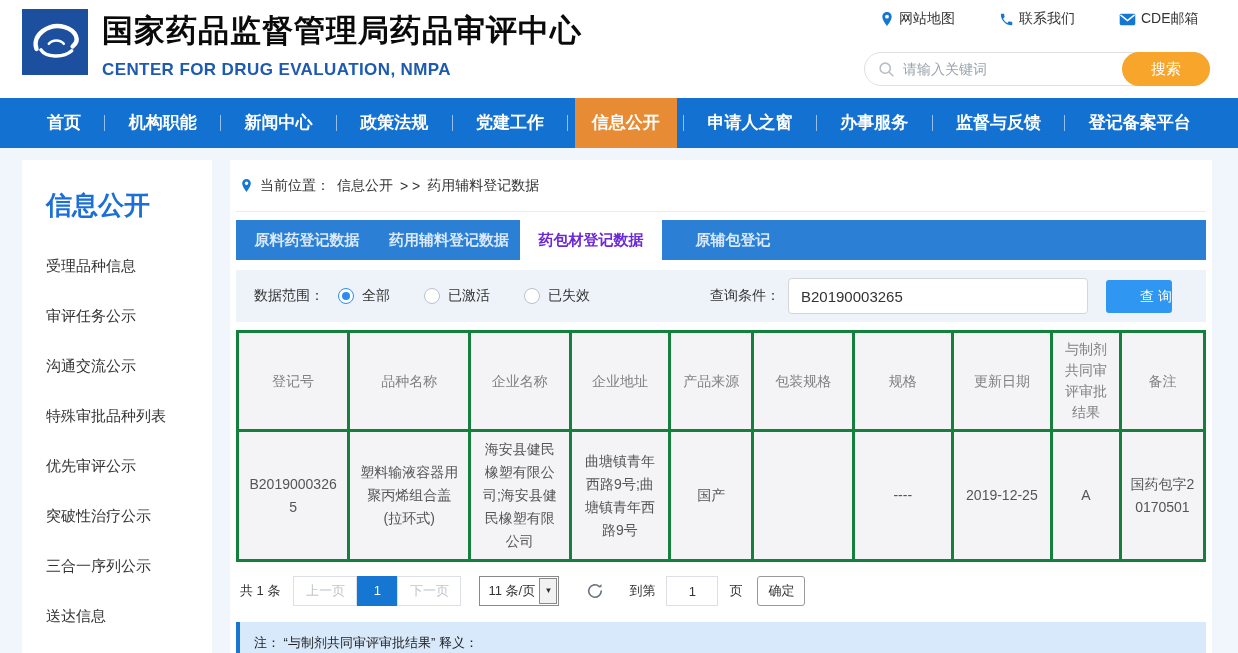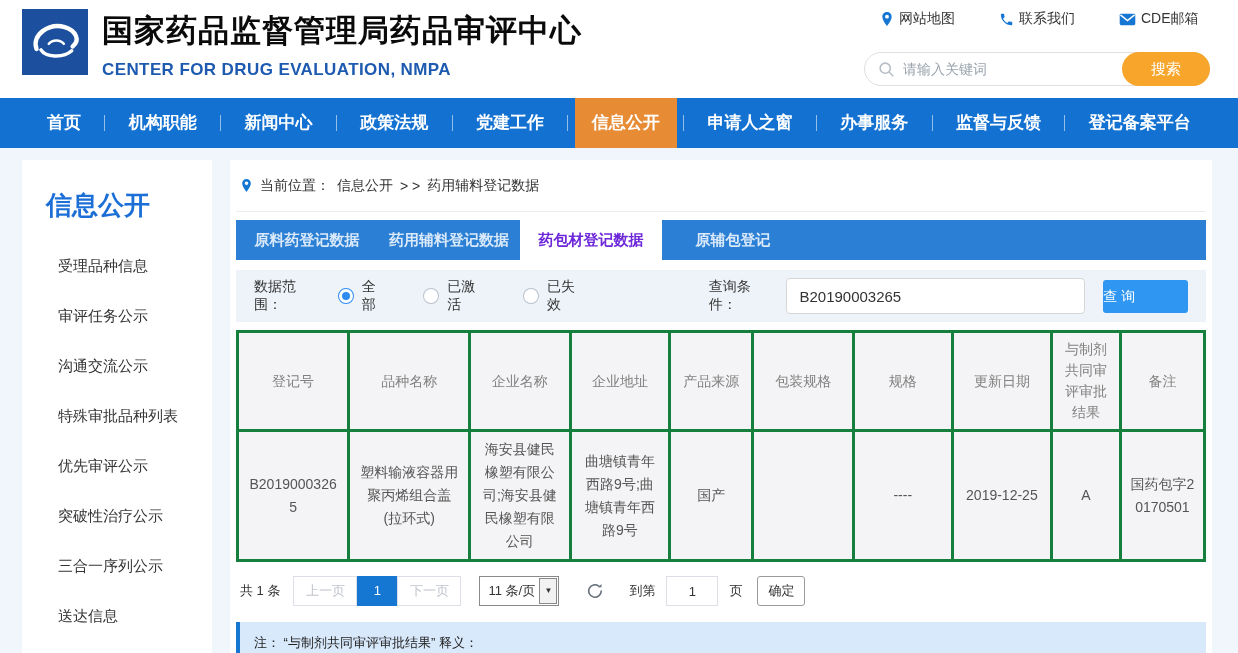--- a/index.html
+++ b/index.html
@@ -23,39 +23,39 @@
   .search-btn { position:absolute; right:0; top:0; width:88px; height:34px; background:#f7a52b; border-radius:17px; color:#fff; font-size:15px; text-align:center; line-height:34px; cursor:pointer; }
   
   .nav { position:absolute; top:98px; left:0; right:0; height:50px; background:#1371d1; display:flex; align-items:center; justify-content:space-between; padding:0 30px; }
   .nav-item { height:50px; line-height:50px; padding:0 17px; color:#fff; font-size:17px; font-weight:bold; cursor:pointer; white-space:nowrap; }
   .nav-item.active { background:#e78b35; }
   .nav-sep { width:1px; height:16px; background:rgba(255,255,255,.55); }
   
   .page { position:absolute; top:148px; left:0; right:0; bottom:0; background:#f1f6fc; }
   .sidebar { position:absolute; left:22px; top:12px; width:190px; bottom:0; background:#fff; padding:28px 0 0 24px; }
   .sidebar-title { color:#1b6fd6; font-size:26px; font-weight:bold; margin-bottom:34px; cursor:default; }
-  .side-item { font-size:15px; color:#333; margin-bottom:31px; cursor:pointer;margin-left:12px; }
+  .side-item { font-size:15px; color:#333; margin-bottom:31px; cursor:pointer; }
   .content { position:absolute; left:230px; right:26px; top:12px; bottom:0; background:#fff; padding:0 6px; }
   
   .breadcrumb { height:52px; display:flex; align-items:center; gap:7px; padding:0 4px; border-bottom:1px solid #ebebeb; font-size:14px; color:#333; }
   .crumb-link { cursor:pointer; }
   
   .tabs { margin-top:8px; height:40px; background:#2b7fd4; display:flex; }
   .tab { min-width:142px; padding:0 10px; text-align:center; line-height:40px; font-size:15px; font-weight:bold; color:#d9e9fa; cursor:pointer; }
   .tab.active { background:#fff; color:#6d28d9; }
   
   .filter { margin-top:10px; height:52px; background:#eef3f9; display:flex; align-items:center; padding:0 18px; font-size:14px; color:#333; }
   .radio-group { display:flex; align-items:center; gap:34px; margin-left:14px; }
   .radio-opt { display:flex; align-items:center; gap:8px; cursor:pointer; }
   .radio { width:16px; height:16px; border-radius:50%; background:#fff; border:1px solid #b9c2cc; position:relative; }
   .radio.checked { border:1px solid #2d8cf0; }
   .radio.checked::after { content:""; position:absolute; left:3px; top:3px; width:8px; height:8px; border-radius:50%; background:#2d8cf0; }
   .query-label { margin-left:120px; }
   .query-input { width:300px; height:36px; border:1px solid #d6d6d6; border-radius:4px; background:#fff; font-size:15px; color:#333; padding:0 12px; margin-left:8px; outline:none; font-family:inherit; }
-  .query-btn { margin-left:18px; width:85px; height:33px; background:#2f97f2; border-radius:3px; color:#fff; font-size:14px; text-align:left; line-height:33px; cursor:pointer; }
+  .query-btn { margin-left:18px; width:66px; height:33px; background:#2f97f2; border-radius:3px; color:#fff; font-size:14px; text-align:right; line-height:33px; cursor:pointer; }
   
   .table-wrap { margin-top:8px; }
   table { width:100%; border-collapse:collapse; table-layout:fixed; border:1px solid #e9e9e9; }
   th,td { background:#f4f4f6; border:3px solid #15803d; text-align:center; vertical-align:middle; padding:6px 8px; font-size:14px; word-break:break-all; }
   th { color:#818181; font-weight:normal; height:72px; border-bottom:1px solid #e0e0e0; line-height:1.5; }
   td { color:#555; height:92px; line-height:1.65; }
   
   .pagination { margin-top:14px; display:flex; align-items:center; font-size:13px; color:#333; padding-left:4px; }
   .pg-total { margin-right:13px; }
   .pg-btn { min-width:64px; height:30px; border:1px solid #dcdfe6; background:#fff; color:#c0c4cc; text-align:center; line-height:28px; padding:0 10px; cursor:pointer; }

